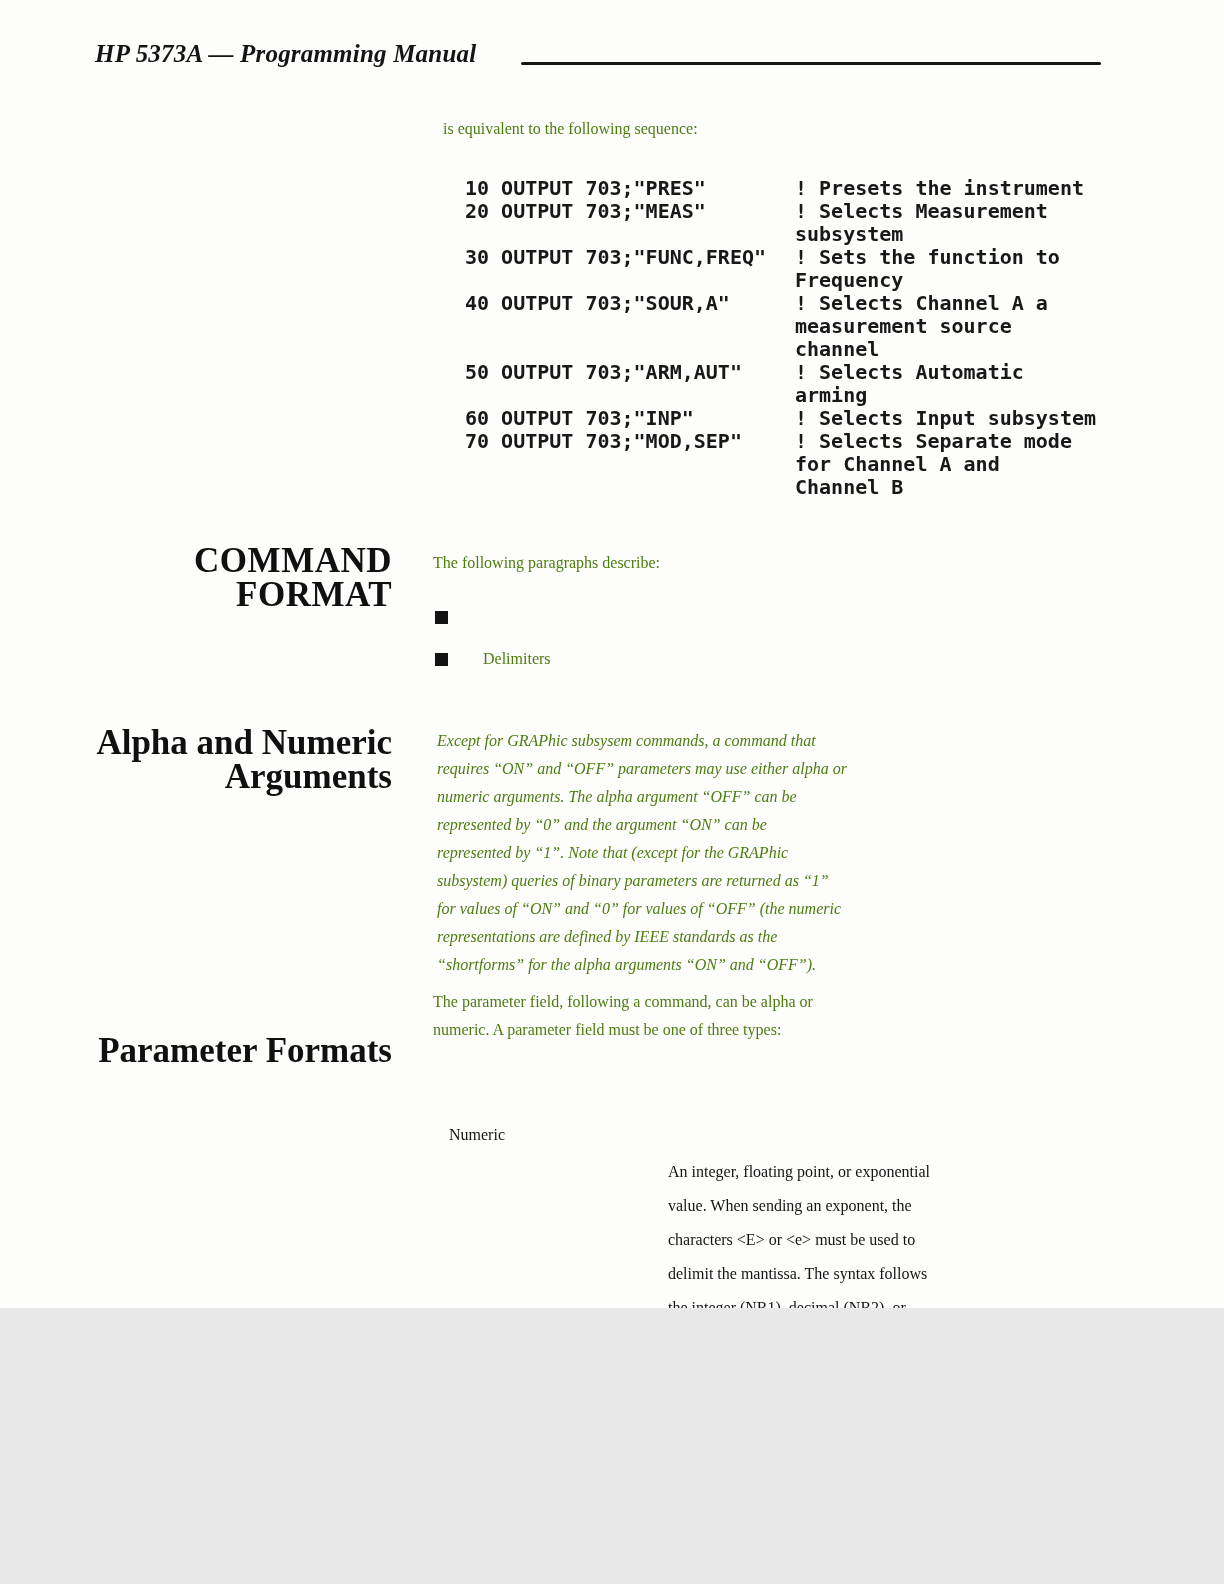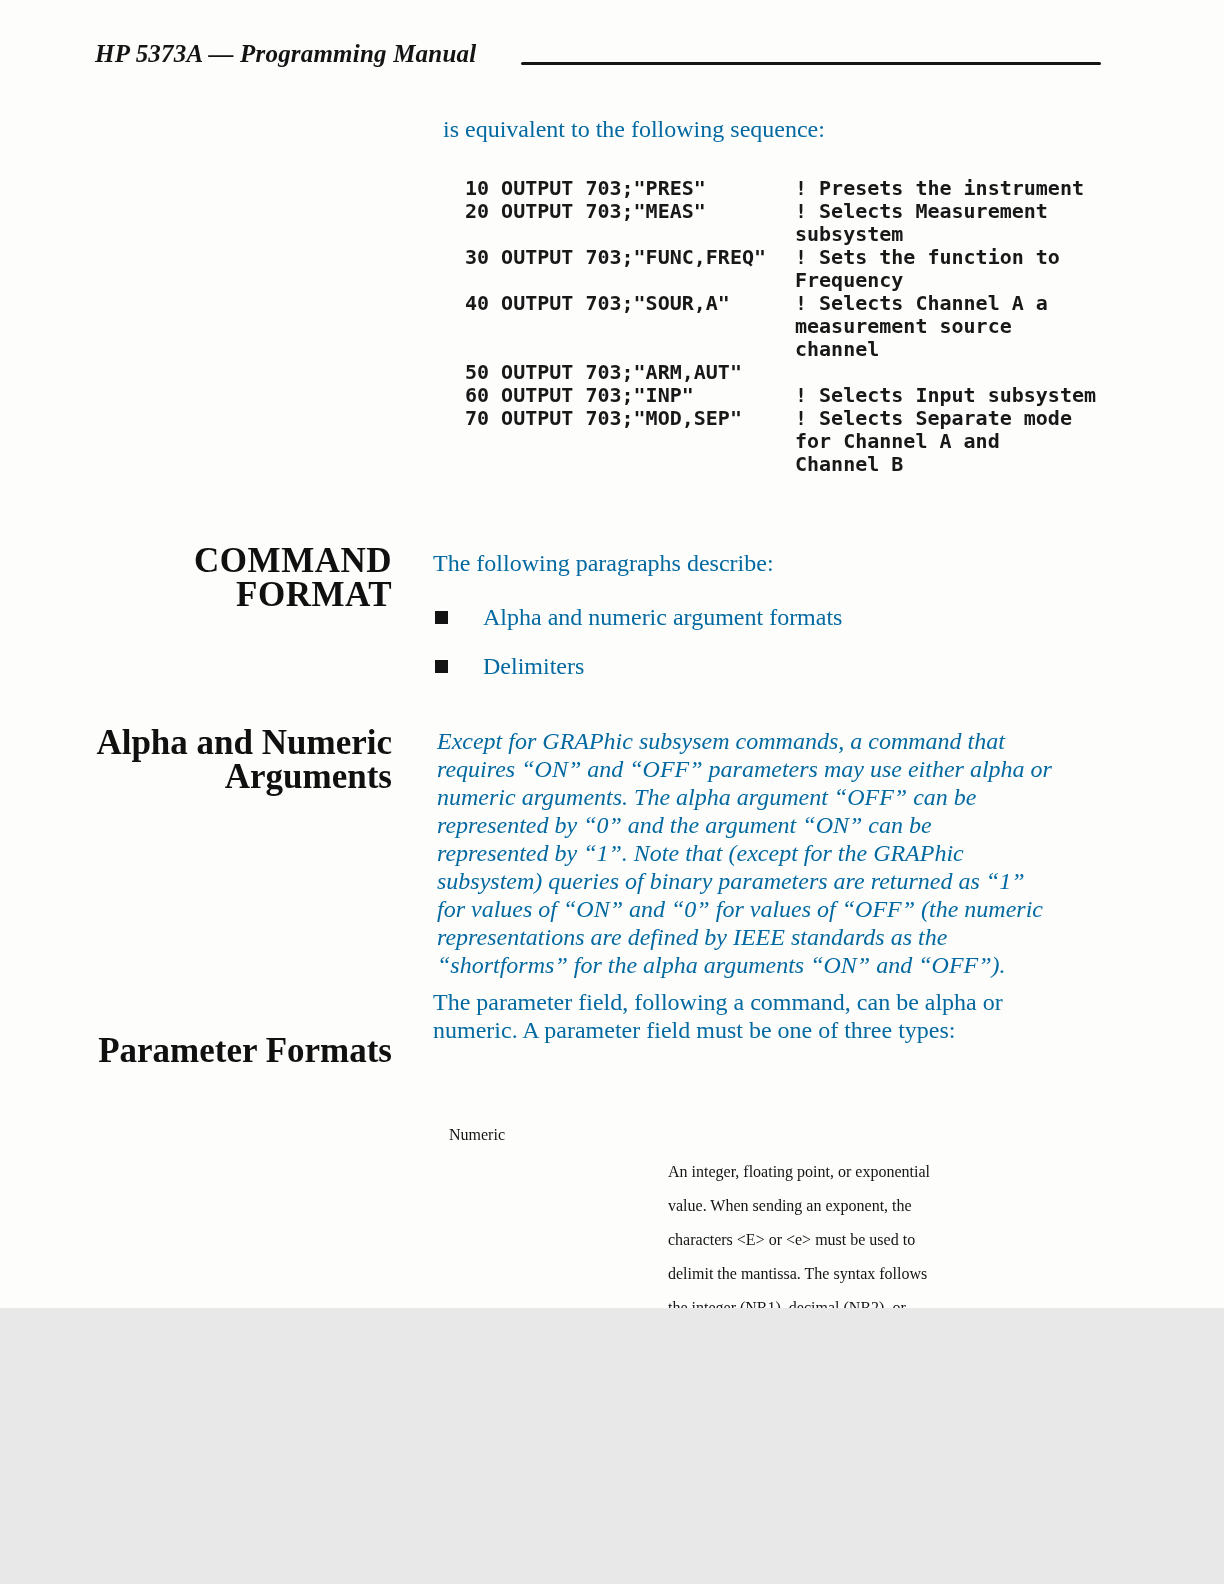--- a/index.html
+++ b/index.html
@@ -58,24 +58,24 @@
     font-weight: bold;
     line-height: 34px;
     white-space: pre-line;
     color: #101010;
   }
   .h-command { top: 544px; letter-spacing: 0.5px; }
   .h-alphanum { top: 726px; }
   .h-paramfmt { top: 1034px; }
   
   .body-text {
-    font-size: 24px;
+    font-size: 16px;
     line-height: 28px;
     white-space: pre-line;
-    color: #0369a1;
+    color: #4d7c0f;
   }
   .cf-intro { position: absolute; left: 433px; top: 549px; }
   .bullet-list { position: absolute; left: 435px; top: 603px; }
   .bullet-item { display: flex; align-items: flex-start; margin-bottom: 21px; }
   .bullet-square {
     width: 13px; height: 13px;
     background: #131313;
     margin-top: 8px;
     flex: 0 0 13px;
   }
@@ -135,20 +135,22 @@
 Frequency</span>
     </div>
     <div class="code-row">
       <span class="code">40 OUTPUT 703;"SOUR,A"</span>
       <span class="comment">! Selects Channel A a
 measurement source
 channel</span>
     </div>
     <div class="code-row">
       <span class="code">50 OUTPUT 703;"ARM,AUT"</span>
+      <span class="comment">! Selects Automatic
+arming</span>
     </div>
     <div class="code-row">
       <span class="code">60 OUTPUT 703;"INP"</span>
       <span class="comment">! Selects Input subsystem</span>
     </div>
     <div class="code-row">
       <span class="code">70 OUTPUT 703;"MOD,SEP"</span>
       <span class="comment">! Selects Separate mode
 for Channel A and
 Channel B</span>
@@ -156,21 +158,20 @@
   </div>
 
   <div class="side-heading h-command">COMMAND
 FORMAT</div>
 
   <div class="cf-intro body-text">The following paragraphs describe:</div>
 
   <div class="bullet-list">
     <div class="bullet-item">
       <span class="bullet-square"></span>
-      <span class="body-text">Alpha and numeric argument formats</span>
     </div>
     <div class="bullet-item">
       <span class="bullet-square"></span>
       <span class="body-text">Delimiters</span>
     </div>
   </div>
 
   <div class="side-heading h-alphanum">Alpha and Numeric
 Arguments</div>
 

